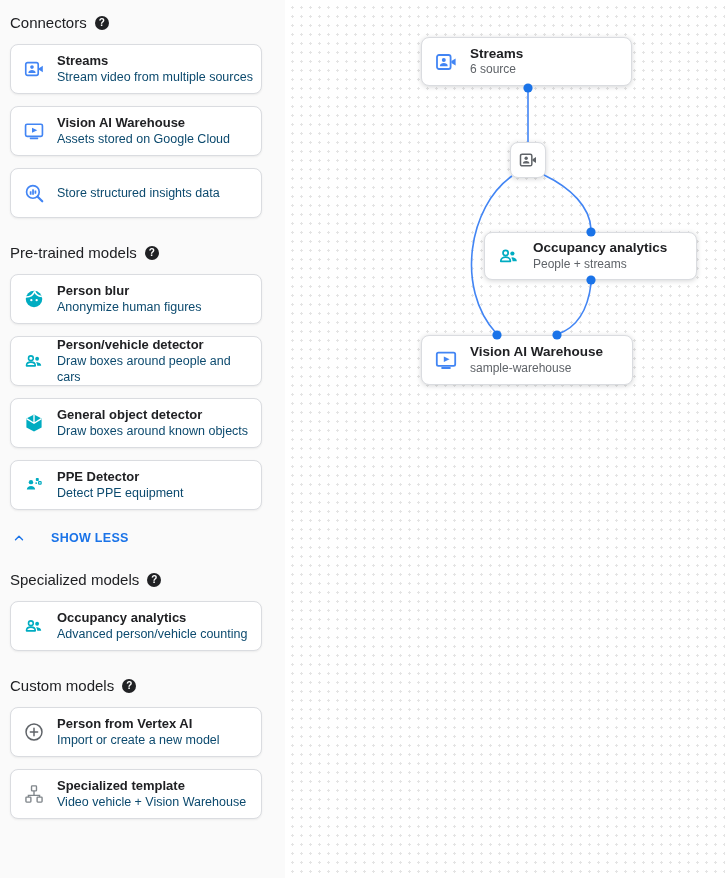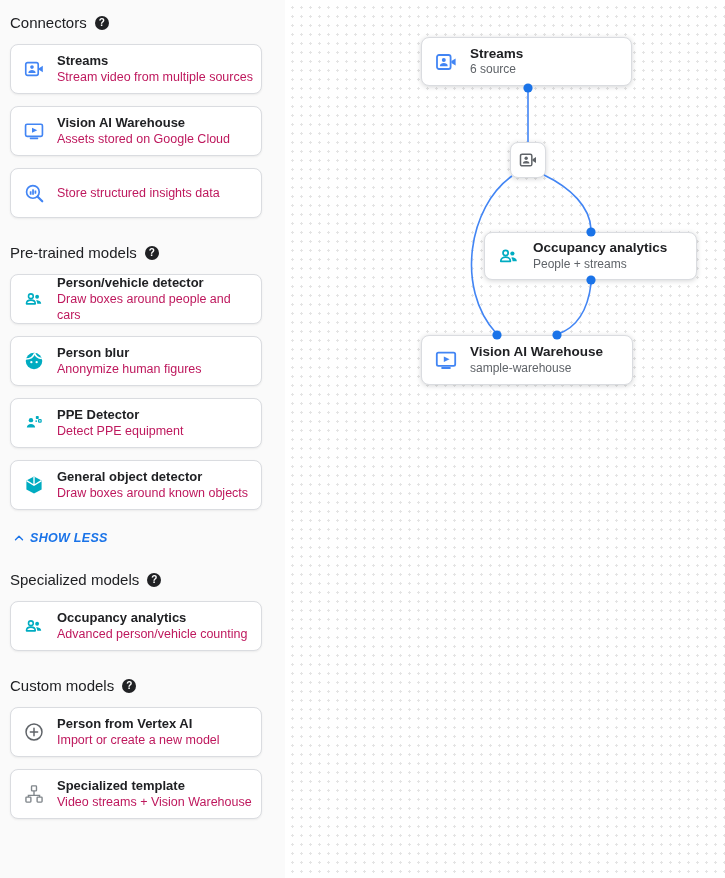--- a/index.html
+++ b/index.html
@@ -44,28 +44,27 @@
     width:46px; min-width:46px;
     display:flex; align-items:center; justify-content:center;
   }
   .card-icon svg { width:22px; height:22px; display:block; }
   .icon-blue { color:#4285f4; }
   .icon-teal { color:#00acc1; }
   .icon-gray { color:#5f6368; }
   .icon-lightgray { color:#80868b; }
   .card-text { line-height:1.25; padding-right:6px; }
   .card-title { font-size:13px; font-weight:600; color:#202124; }
-  .card-desc  { font-size:12.5px; color:#be185d; margin-top:1px; }
+  .card-desc  { font-size:12.5px; color:#0c4a6e; margin-top:1px; }
 
   .show-link {
     margin:21px 0 0 2px;
-    display:flex; align-items:center; gap:4px;
+    display:flex; align-items:center; gap:25px;
     color:#1a73e8; font-size:12.5px; font-weight:600; letter-spacing:.3px;
     cursor:pointer;
-    font-style:italic;
   }
   .show-link svg { width:14px; height:14px; }
 
   
   .canvas {
     position:relative; flex:1; height:100%;
     background-color:#fff;
     background-image:radial-gradient(circle, #e4e4e4 1.1px, rgba(0,0,0,0) 1.4px);
     background-size:9px 9px;
     background-position:3px 3px;
@@ -152,71 +151,71 @@
         </div>
       </div>
       <div class="section">
         <div class="section-header">
           <span>Pre-trained models</span>
           <span class="help-badge">?</span>
         </div>
         <div class="card">
           <span class="card-icon icon-teal">
             <svg viewBox="0 0 24 24" fill="none">
-              <circle cx="8.6" cy="9" r="2.6" stroke="currentColor" stroke-width="1.7"></circle>
-              <path d="M3.8 17.1c0-2.6 2.4-3.9 4.8-3.9s4.8 1.3 4.8 3.9v.2H3.8z" stroke="currentColor" stroke-width="1.7" stroke-linejoin="round"></path>
-              <circle cx="15.4" cy="9.5" r="2.1" fill="currentColor"></circle>
-              <path d="M15.6 13.3c2.3.4 4.2 1.6 4.2 3.6v.4h-4.3v-.4c0-1.3-.5-2.4-1.3-3.2.5-.2.9-.4 1.4-.4z" fill="currentColor"></path>
-            </svg>
-          </span>
-          <div class="card-text">
-            <div class="card-title">Person/vehicle detector</div>
-            <div class="card-desc">Draw boxes around people and cars</div>
-          </div>
-        </div>
-        <div class="card">
-          <span class="card-icon icon-teal">
-            <svg viewBox="0 0 24 24" fill="none">
               <circle cx="12" cy="12" r="9" fill="currentColor"></circle>
               <circle cx="9.1" cy="13.3" r="1.25" fill="#fff"></circle>
               <circle cx="14.9" cy="13.3" r="1.25" fill="#fff"></circle>
               <path d="M3.3 9.9C8 9.7 11.3 7.3 12.7 3.5" stroke="#fff" stroke-width="1.7"></path>
               <path d="M12.7 3.5c1 3.1 3.9 5.3 7.9 5.7" stroke="#fff" stroke-width="1.7"></path>
             </svg>
           </span>
           <div class="card-text">
             <div class="card-title">Person blur</div>
             <div class="card-desc">Anonymize human figures</div>
           </div>
         </div>
         <div class="card">
           <span class="card-icon icon-teal">
             <svg viewBox="0 0 24 24" fill="none">
+              <circle cx="8.6" cy="9" r="2.6" stroke="currentColor" stroke-width="1.7"></circle>
+              <path d="M3.8 17.1c0-2.6 2.4-3.9 4.8-3.9s4.8 1.3 4.8 3.9v.2H3.8z" stroke="currentColor" stroke-width="1.7" stroke-linejoin="round"></path>
+              <circle cx="15.4" cy="9.5" r="2.1" fill="currentColor"></circle>
+              <path d="M15.6 13.3c2.3.4 4.2 1.6 4.2 3.6v.4h-4.3v-.4c0-1.3-.5-2.4-1.3-3.2.5-.2.9-.4 1.4-.4z" fill="currentColor"></path>
+            </svg>
+          </span>
+          <div class="card-text">
+            <div class="card-title">Person/vehicle detector</div>
+            <div class="card-desc">Draw boxes around people and cars</div>
+          </div>
+        </div>
+        <div class="card">
+          <span class="card-icon icon-teal">
+            <svg viewBox="0 0 24 24" fill="none">
+              <path d="M12 2.6l8.3 4.5v9.8L12 21.4l-8.3-4.5V7.1z" fill="currentColor"></path>
+              <path d="M12 3v9.3M3.9 7.2l8.1 5.1 8.1-5.1" stroke="#fff" stroke-width="1.5"></path>
+            </svg>
+          </span>
+          <div class="card-text">
+            <div class="card-title">General object detector</div>
+            <div class="card-desc">Draw boxes around known objects</div>
+          </div>
+        </div>
+        <div class="card">
+          <span class="card-icon icon-teal">
+            <svg viewBox="0 0 24 24" fill="none">
               <circle cx="8.7" cy="8.9" r="2.4" fill="currentColor"></circle>
               <path d="M4.2 16.8c0-2.5 2.1-3.8 4.5-3.8s4.5 1.3 4.5 3.8z" fill="currentColor"></path>
               <rect x="14" y="4.4" width="3.2" height="3.2" rx="0.8" fill="currentColor"></rect>
               <rect x="17" y="8.3" width="2.8" height="2.8" rx="0.7" stroke="currentColor" stroke-width="1.3"></rect>
               <circle cx="14.4" cy="9.9" r="1" fill="currentColor"></circle>
             </svg>
           </span>
           <div class="card-text">
             <div class="card-title">PPE Detector</div>
             <div class="card-desc">Detect PPE equipment</div>
-          </div>
-        </div>
-        <div class="card">
-          <span class="card-icon icon-teal">
-            <svg viewBox="0 0 24 24" fill="none">
-              <path d="M12 2.6l8.3 4.5v9.8L12 21.4l-8.3-4.5V7.1z" fill="currentColor"></path>
-              <path d="M12 3v9.3M3.9 7.2l8.1 5.1 8.1-5.1" stroke="#fff" stroke-width="1.5"></path>
-            </svg>
-          </span>
-          <div class="card-text">
-            <div class="card-title">General object detector</div>
-            <div class="card-desc">Draw boxes around known objects</div>
           </div>
         </div>
         <div class="show-link">
           <span style="display: flex;">
             <svg viewBox="0 0 24 24" fill="none">
               <path d="M6 15l6-6 6 6" stroke="currentColor" stroke-width="2.4" stroke-linecap="round" stroke-linejoin="round"></path>
             </svg>
           </span>
           <span>SHOW LESS</span>
         </div>
@@ -264,21 +263,21 @@
           <span class="card-icon icon-lightgray">
             <svg viewBox="0 0 24 24" fill="none" stroke="currentColor" stroke-width="1.5">
               <rect x="9.3" y="3.2" width="5.4" height="5.4" rx="0.8"></rect>
               <rect x="3.2" y="15.4" width="5.4" height="5.4" rx="0.8"></rect>
               <rect x="15.4" y="15.4" width="5.4" height="5.4" rx="0.8"></rect>
               <path d="M12 8.6v4.9M5.9 15.4v-1.9h12.2v1.9"></path>
             </svg>
           </span>
           <div class="card-text">
             <div class="card-title">Specialized template</div>
-            <div class="card-desc">Video streams + Vision Warehouse</div>
+            <div class="card-desc">Video vehicle + Vision Warehouse</div>
           </div>
         </div>
       </div>
     </div>
 </aside>
 
 <main class="canvas">
 
   <div class="node" id="node-streams">
     <span class="node-icon icon-blue">

